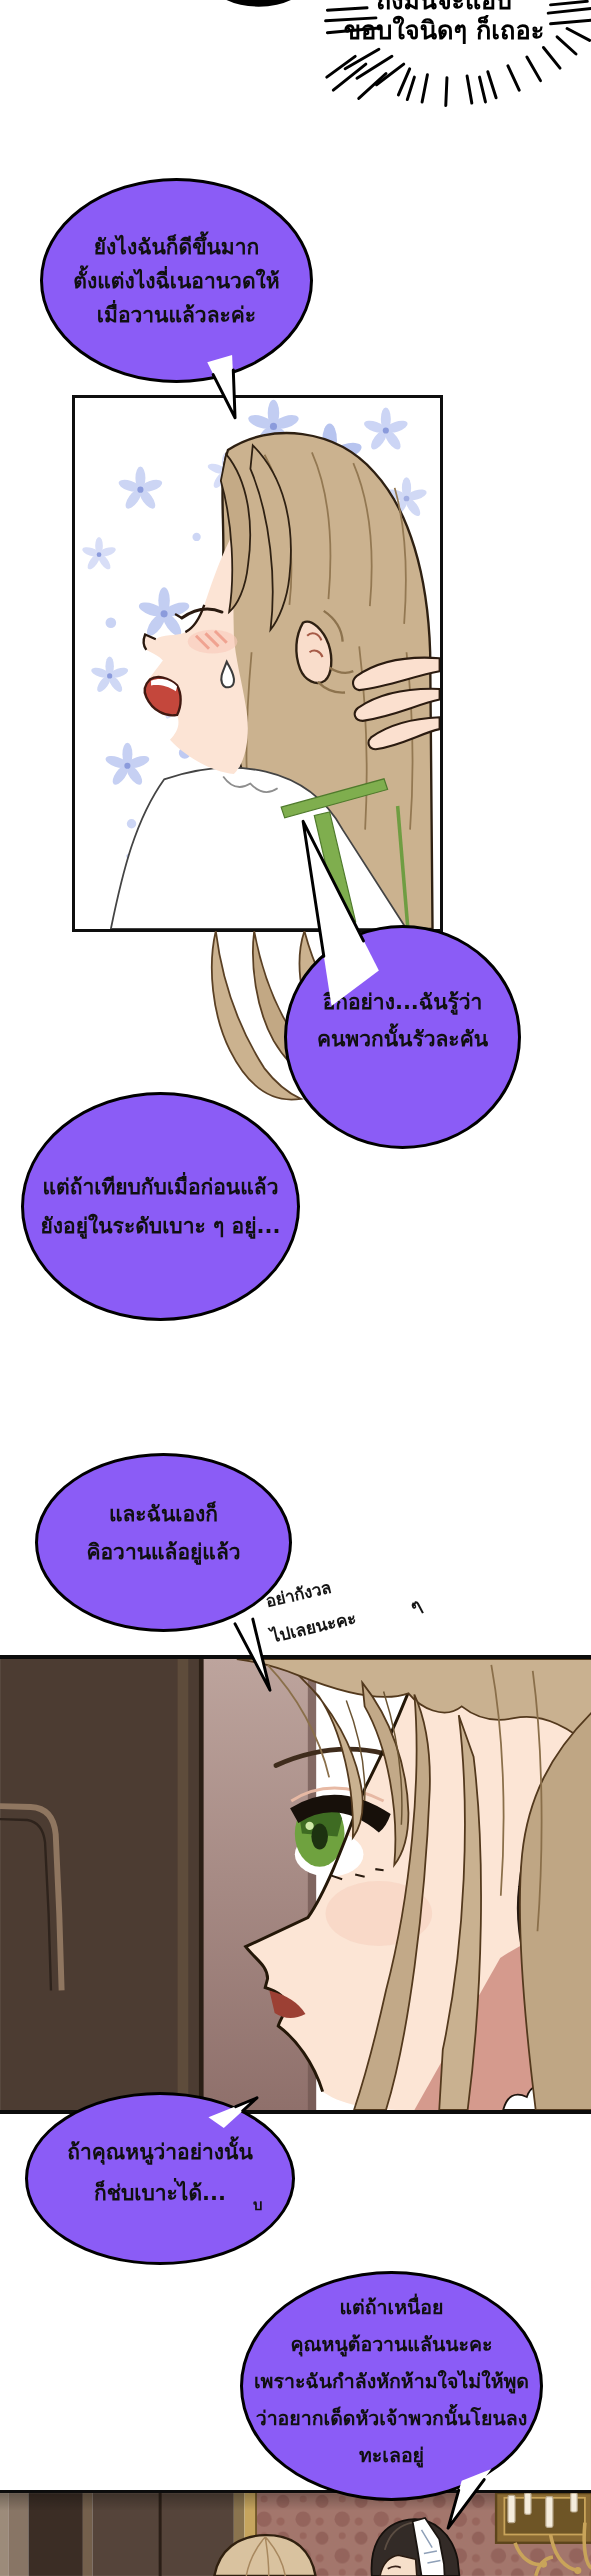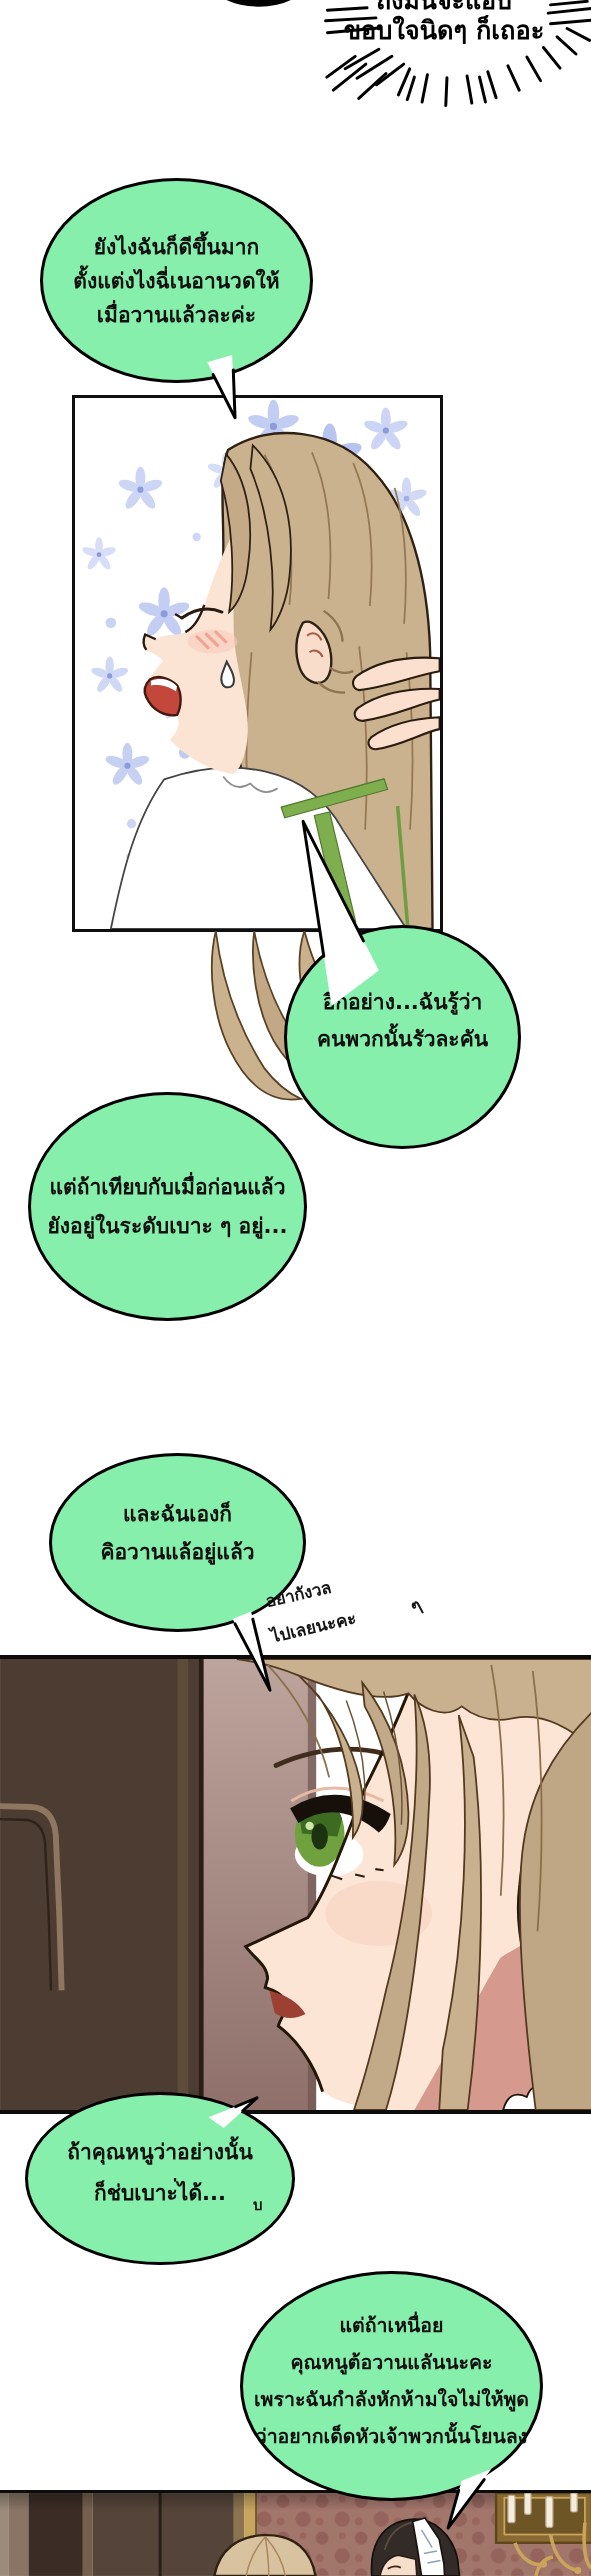--- a/index.html
+++ b/index.html
@@ -5,29 +5,29 @@
   html,body{margin:0;padding:0;background:#777;}
   .page{
     position:relative;width:592px;height:2576px;margin:0 auto;
     background:#ffffff;overflow:hidden;
     font-family:"DejaVu Sans", sans-serif;color:#111;
   }
   .abs{position:absolute;}
   svg{display:block;}
   
   .bubble{
-    position:absolute;background:#86efac;border:3.6px solid #000;border-radius:50%;
+    position:absolute;background:#8b5cf6;border:3.6px solid #000;border-radius:50%;
     display:flex;align-items:center;justify-content:center;text-align:center;
     z-index:3;font-weight:600;color:#101010;
   }
   .bubble .ln{display:block;white-space:nowrap;}
   .b1{left:40px;top:178px;width:267px;height:199px;border-width:3px;font-size:21px;line-height:34px;}
   .b2{left:284px;top:925px;width:237px;height:224px;font-size:21px;line-height:37px;padding-bottom:33px;box-sizing:border-box;}
-  .b3{left:28px;top:1092px;width:273px;height:223px;font-size:21px;line-height:39px;}
-  .b4{left:49px;top:1453px;width:257px;height:179px;font-size:21px;line-height:38px;padding-bottom:20px;box-sizing:border-box;}
+  .b3{left:21px;top:1092px;width:273px;height:223px;font-size:21px;line-height:39px;}
+  .b4{left:35px;top:1453px;width:257px;height:179px;font-size:21px;line-height:38px;padding-bottom:20px;box-sizing:border-box;}
   .b5{left:25px;top:2092px;width:270px;height:173px;font-size:21px;line-height:41px;padding-bottom:10.7px;box-sizing:border-box;}
   .b6{left:240px;top:2271px;width:303px;height:230px;font-size:19.5px;line-height:37px;padding-bottom:9.5px;box-sizing:border-box;}
   
   .burst-line{position:absolute;font-weight:700;color:#000;text-align:center;white-space:nowrap;z-index:2;}
   .burst-1{left:296px;top:-20px;width:296px;font-size:25px;}
   .burst-2{left:284px;top:9.5px;width:320px;font-size:25.4px;}
   
   .hand{position:absolute;font-weight:600;color:#151515;white-space:nowrap;z-index:4;}
   .hn1{left:265px;top:1581px;font-size:16.6px;transform:rotate(-13deg);}
   .hn2{left:270px;top:1613px;font-size:17px;transform:rotate(-13deg);}
@@ -266,20 +266,21 @@
     </div>
   </div>
   <div class="b5mark">บ</div>
 
   <div class="bubble b6">
     <div>
       <span class="ln">แต่ถ้าเหนื่อย</span>
       <span class="ln">คุณหนูต้อวานแลันนะคะ</span>
       <span class="ln">เพราะฉันกำลังหักห้ามใจไม่ให้พูด</span>
       <span class="ln">ว่าอยากเด็ดหัวเจ้าพวกนั้นโยนลง</span>
+      <span class="ln">ทะเลอยู่</span>
     </div>
   </div>
 
   <div class="panel panel3">
     <svg width="592" height="83" viewBox="0 0 1000 140">
       <defs>
         <pattern id="damask" width="66" height="62" patternUnits="userSpaceOnUse">
           <rect width="66" height="62" fill="#a3766c"></rect>
           <circle cx="16" cy="14" r="11" fill="#8d5d55" opacity=".8"></circle>
           <circle cx="50" cy="44" r="13" fill="#8d5d55" opacity=".7"></circle>

